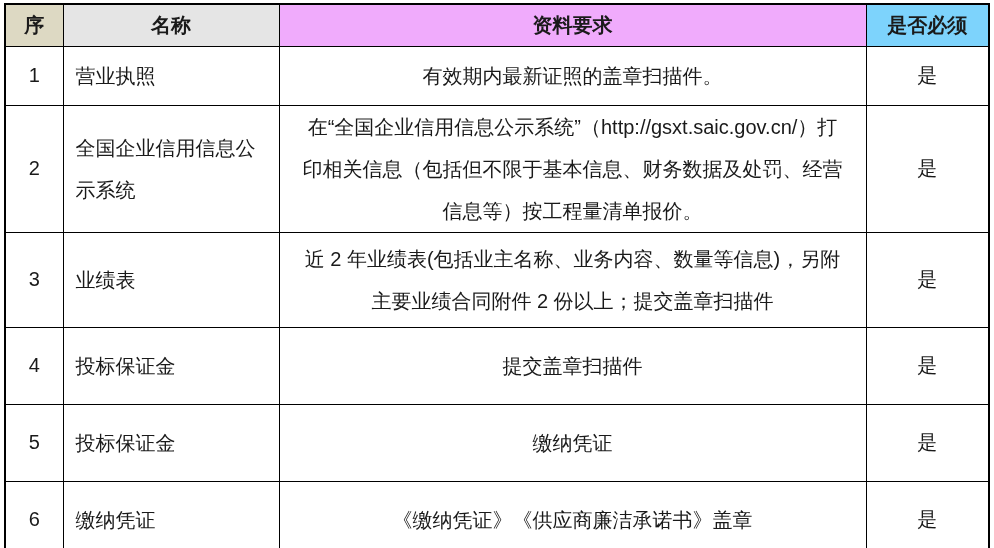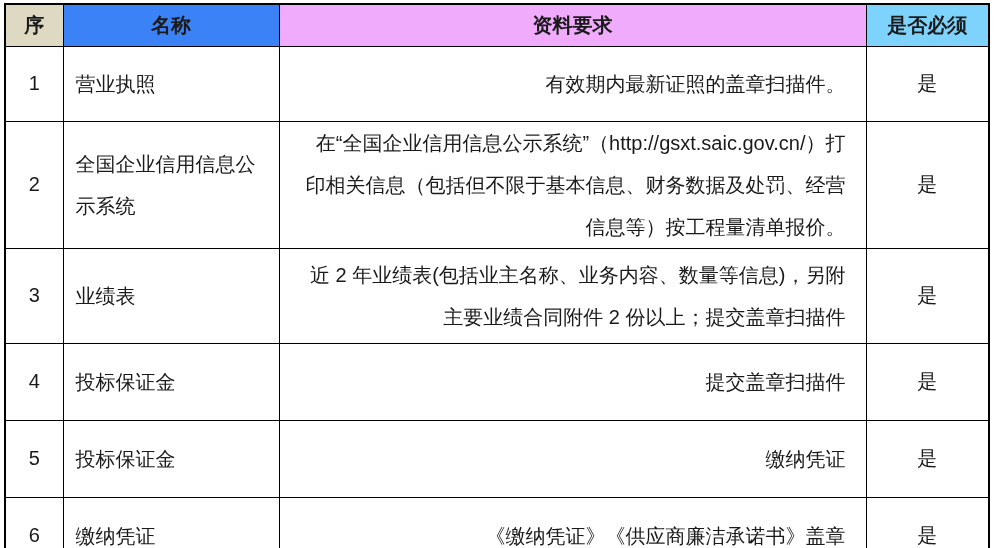--- a/index.html
+++ b/index.html
@@ -33,22 +33,22 @@
     border: 2px solid #000000;
   }
   th.hdr {
     background: #DDD9C3;
     font-weight: bold;
     text-align: center;
     height: 42px;
     padding: 0 4px;
   }
   td.c-num   { text-align: center; padding: 0 4px; }
-  td.c-name  { text-align: left; padding: 16px 12px; line-height: 42px; }
-  td.c-req   { text-align: right; padding: 0 20px;  line-height: 42px; }
+  td.c-name  { text-align: left; padding: 8px 12px; line-height: 42px; }
+  td.c-req   { text-align: center; padding: 0 20px;  line-height: 42px; }
   td.c-must  { text-align: center; padding: 0 4px; }
   tr.r1 { height: 45px; }
   tr.r2 { height: 126px; }
   tr.r3 { height: 95px; }
   tr.r4 { height: 77px; }
   tr.r5 { height: 77px; }
   tr.r6 { height: 78px; }
 </style>
 </head>
 <body>
@@ -57,21 +57,21 @@
   <table class="req-table">
     <colgroup>
       <col style="width:58px">
       <col style="width:216px">
       <col style="width:587px">
       <col style="width:123px">
     </colgroup>
     <thead>
       <tr>
         <th class="hdr" style="background: rgb(221, 217, 195);">序</th>
-        <th class="hdr" style="background: #3b82f6;">名称</th>
+        <th class="hdr" style="background: #e5e5e5;">名称</th>
         <th class="hdr" style="background: #f0abfc;">资料要求</th>
         <th class="hdr" style="background: #7dd3fc;">是否必须</th>
       </tr>
     </thead>
     <tbody>
       <tr class="r1">
         <td class="c-num">1</td>
         <td class="c-name">营业执照</td>
         <td class="c-req">有效期内最新证照的盖章扫描件。</td>
         <td class="c-must">是</td>

